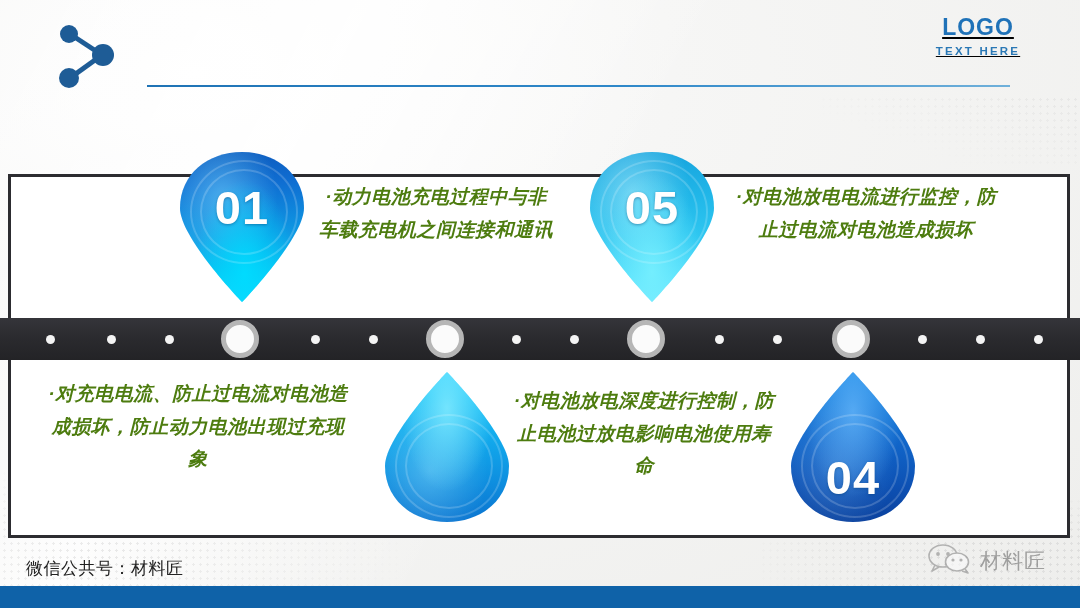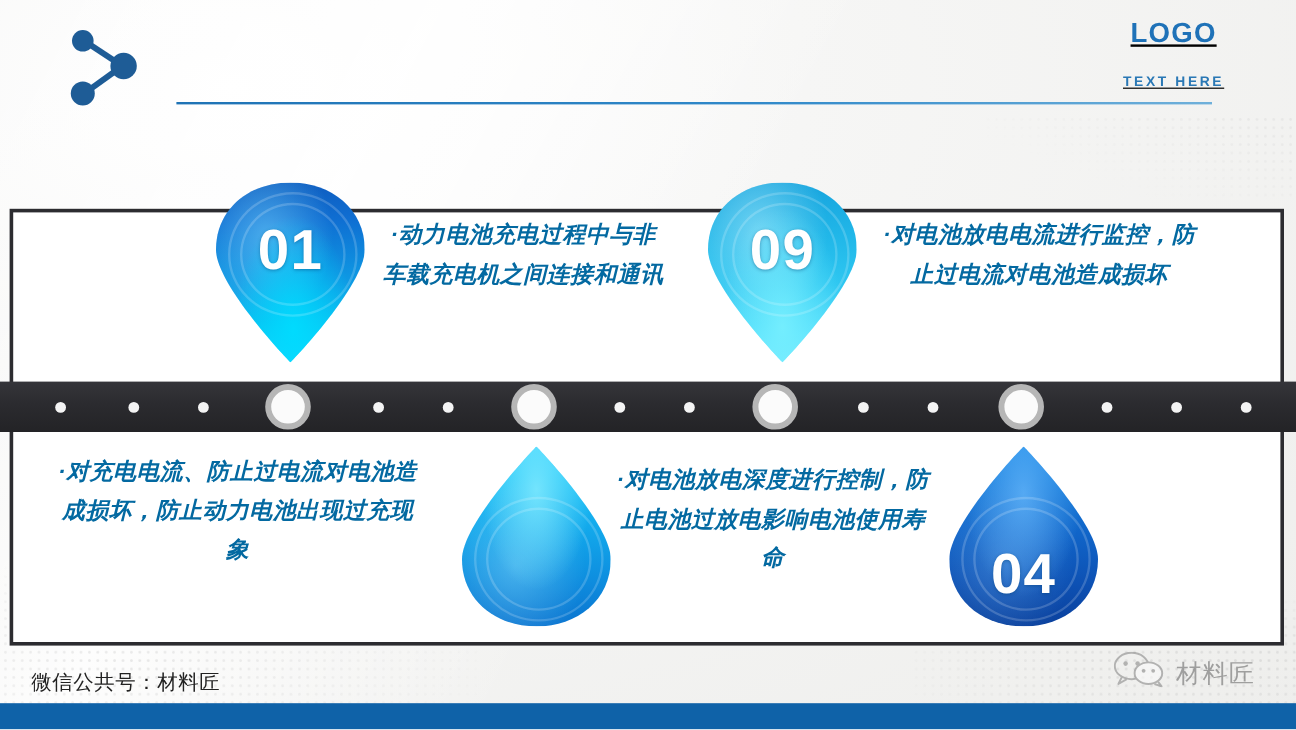--- a/index.html
+++ b/index.html
@@ -112,21 +112,21 @@
     text-decoration: underline;
   }
   .logo-main {
     font-size: 23px;
     font-weight: bold;
     color: #1f72b8;
     letter-spacing: 1px;
     line-height: 1;
   }
   .logo-sub {
-    margin-top: 24px;
+    margin-top: 6px;
     font-size: 11.5px;
     font-weight: bold;
     color: #2a78b5;
     letter-spacing: 2.2px;
   }
 
   
   .frame {
     position: absolute;
     left: 8px;
@@ -242,21 +242,21 @@
   .pin-02 .pin-glow { background: radial-gradient(ellipse at 50% 50%, rgba(40,200,255,0.8) 0%, rgba(40,200,255,0) 68%); }
   .pin-03 .pin-glow { background: radial-gradient(ellipse at 50% 55%, rgba(90,225,255,0.8) 0%, rgba(90,225,255,0) 68%); }
   .pin-04 .pin-glow { background: radial-gradient(ellipse at 50% 50%, rgba(30,120,225,0.7) 0%, rgba(30,120,225,0) 68%); }
 
   
   .item-text {
     position: absolute;
     font-size: 19px;
     font-weight: bold;
     font-style: italic;
-    color: #0369a1;
+    color: #4d7c0f;
     line-height: 1.72;
     text-align: center;
     letter-spacing: 0.5px;
   }
 
   
   .footer-strip {
     position: absolute;
     left: 0;
     bottom: 0;
@@ -349,21 +349,21 @@
     </div>
     <div class="pin-num" style="top:28px;">01</div>
   </div>
 
   <div class="pin pin-down pin-03" style="left:590px; top:152px;">
     <div class="pin-glow"></div>
     <div class="shape">
       <div class="ring" style="left:10px;  top:8px;  width:104px; height:100px;"></div>
       <div class="ring" style="left:20px;  top:17px; width:84px;  height:82px;"></div>
     </div>
-    <div class="pin-num" style="top:28px;">09</div>
+    <div class="pin-num" style="top:28px;">05</div>
   </div>
 
   <div class="pin pin-up pin-02" style="left:385px; top:372px;">
     <div class="pin-glow"></div>
     <div class="shape">
       <div class="ring" style="left:10px;  top:42px; width:104px; height:100px;"></div>
       <div class="ring" style="left:20px;  top:51px; width:84px;  height:82px;"></div>
     </div>
   </div>
 

